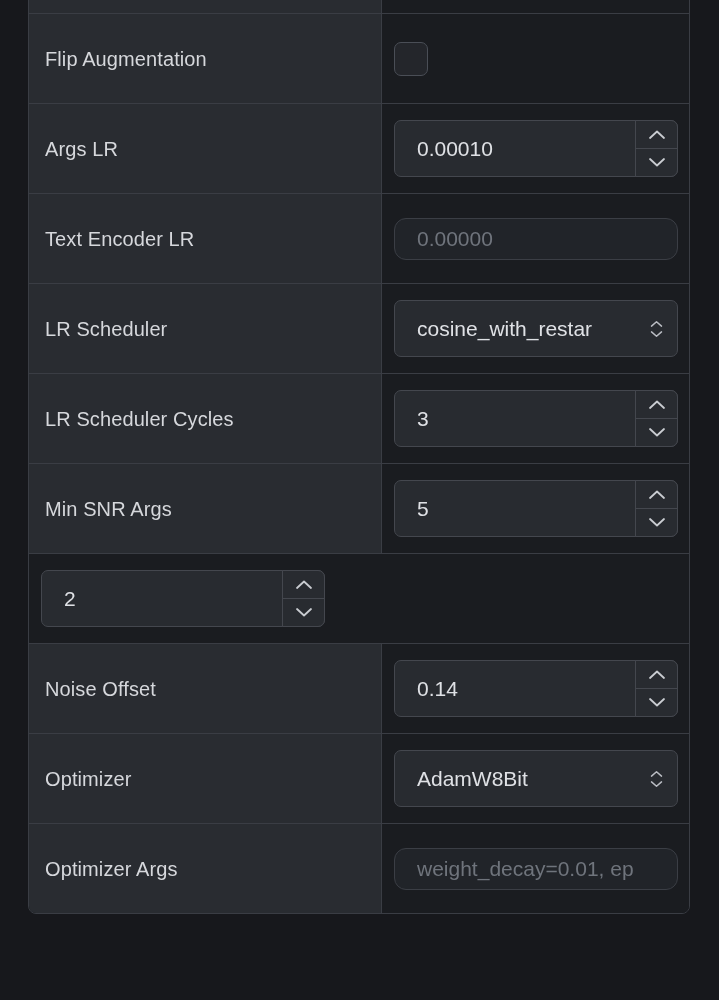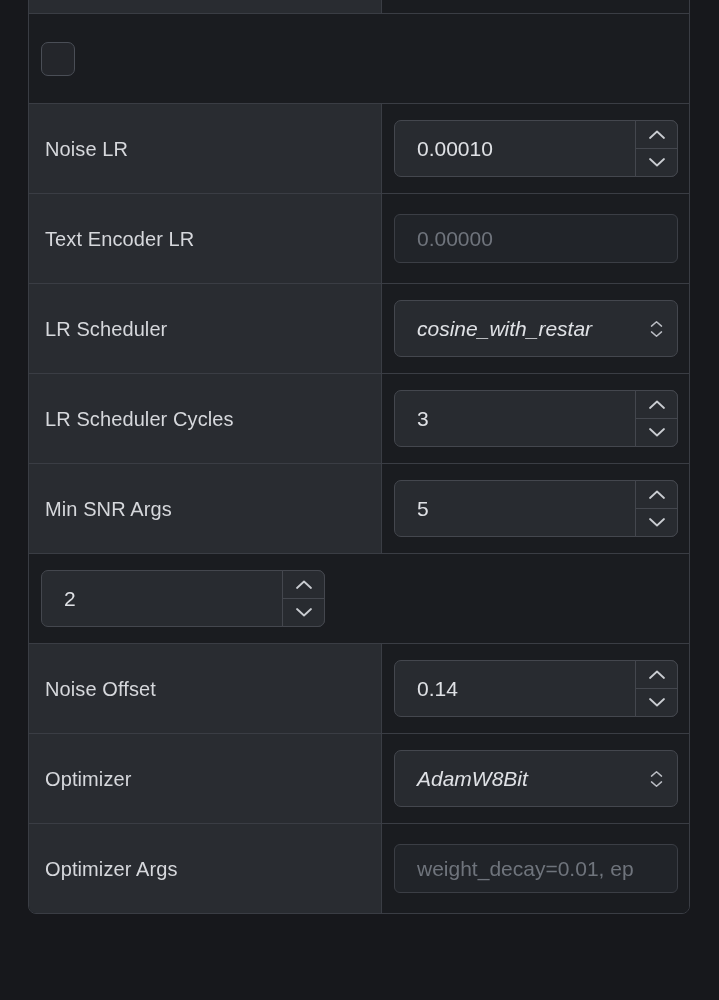--- a/index.html
+++ b/index.html
@@ -120,23 +120,23 @@
     display: flex;
     align-items: center;
     justify-content: center;
   }
   .spin + .spin { border-top: 1px solid #44474e; }
   .spin svg { display: block; }
 
   
   .textfield {
     width: 284px;
-    height: 49px;
+    height: 42px;
     border: 1px solid #3b3e45;
-    border-radius: 6px;
+    border-radius: 12px;
     background: #212429;
     box-sizing: border-box;
     display: flex;
     align-items: center;
     text-align: right;
   }
   .textfield .value {
     color: #dfe1e5;
     font-size: 21px;
     padding-left: 22px;
@@ -157,21 +157,20 @@
     display: flex;
     align-items: center;
   }
   .selectfield .value {
     color: #dfe1e5;
     font-size: 21px;
     padding-left: 22px;
     padding-right: 44px;
     white-space: nowrap;
     overflow: hidden;
-    font-style: italic;
   }
   .select-arrows {
     position: absolute;
     right: 14px;
     top: 50%;
     transform: translateY(-50%);
     display: flex;
     flex-direction: column;
     align-items: center;
     gap: 3px;
@@ -182,27 +181,30 @@
 
 <div class="viewport">
   <div class="settings-table" id="settings-table">
       <div class="row">
         <div class="cell-label">
           <span class="label-text"></span>
         </div>
         <div class="cell-control"></div>
       </div>
       <div class="row">
+        <div class="cell-label">
+          <span class="label-text">Flip Augmentation</span>
+        </div>
         <div class="cell-control">
           <div class="checkbox"></div>
         </div>
       </div>
       <div class="row">
         <div class="cell-label">
-          <span class="label-text">Noise LR</span>
+          <span class="label-text">Args LR</span>
         </div>
         <div class="cell-control">
           <div class="numberfield">
             <span class="value">0.00010</span>
             <div class="spinners">
               <div class="spin">
                 <svg width="18" height="11" viewBox="0 0 18 11" fill="none">
                   <path d="M2 9 L9 2.5 L16 9" stroke="#c9ccd1" stroke-width="1.8" stroke-linecap="round" stroke-linejoin="round"></path>
                 </svg>
               </div>

